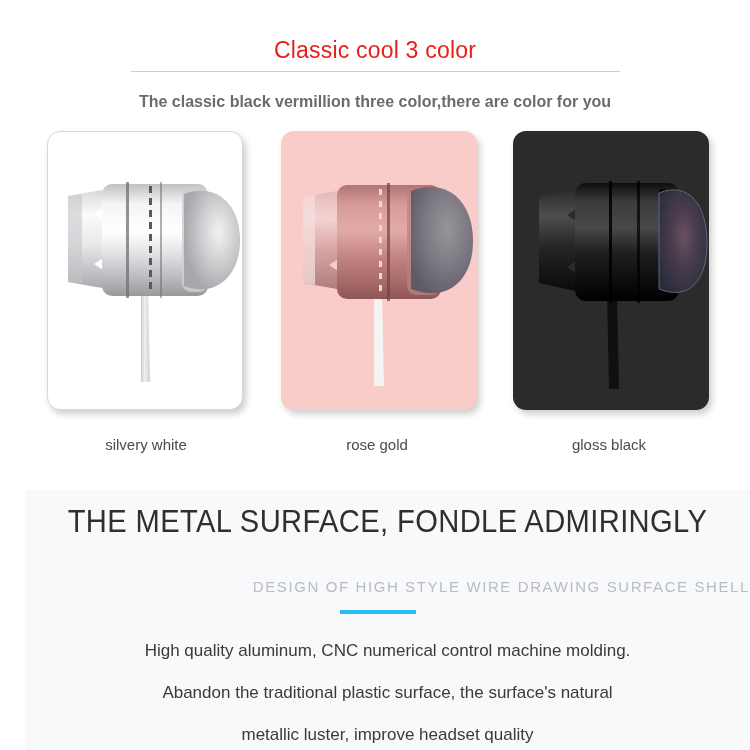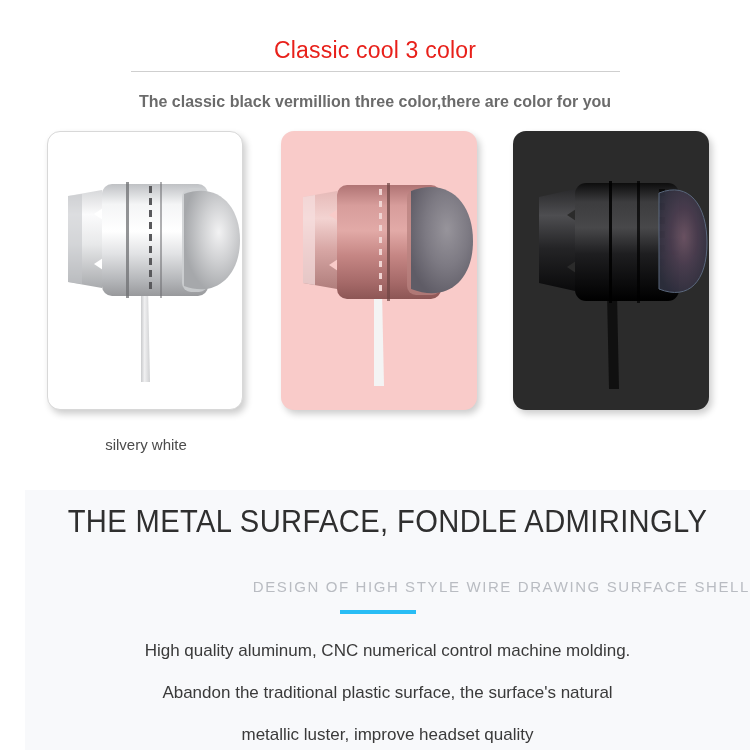--- a/index.html
+++ b/index.html
@@ -319,20 +319,22 @@
           </g>
 
           <path d="M146 62 C176 50 194 74 194 112 C194 150 176 170 146 158 Z" fill="url(#kTip)" stroke="#5e6c82" stroke-width="1" opacity="0.95"></path>
         </svg>
       </div>
     </div>
 
   </div>
 
   <div class="card-label label-white">silvery white</div>
+  <div class="card-label label-pink">rose gold</div>
+  <div class="card-label label-black">gloss black</div>
 
 </div>
 
 <div class="bottom-panel">
 
   <div class="metal-heading">THE METAL SURFACE, FONDLE ADMIRINGLY</div>
 
   <div class="metal-subheading">DESIGN OF HIGH STYLE WIRE DRAWING SURFACE SHELL</div>
 
   <div class="cyan-bar"></div>

